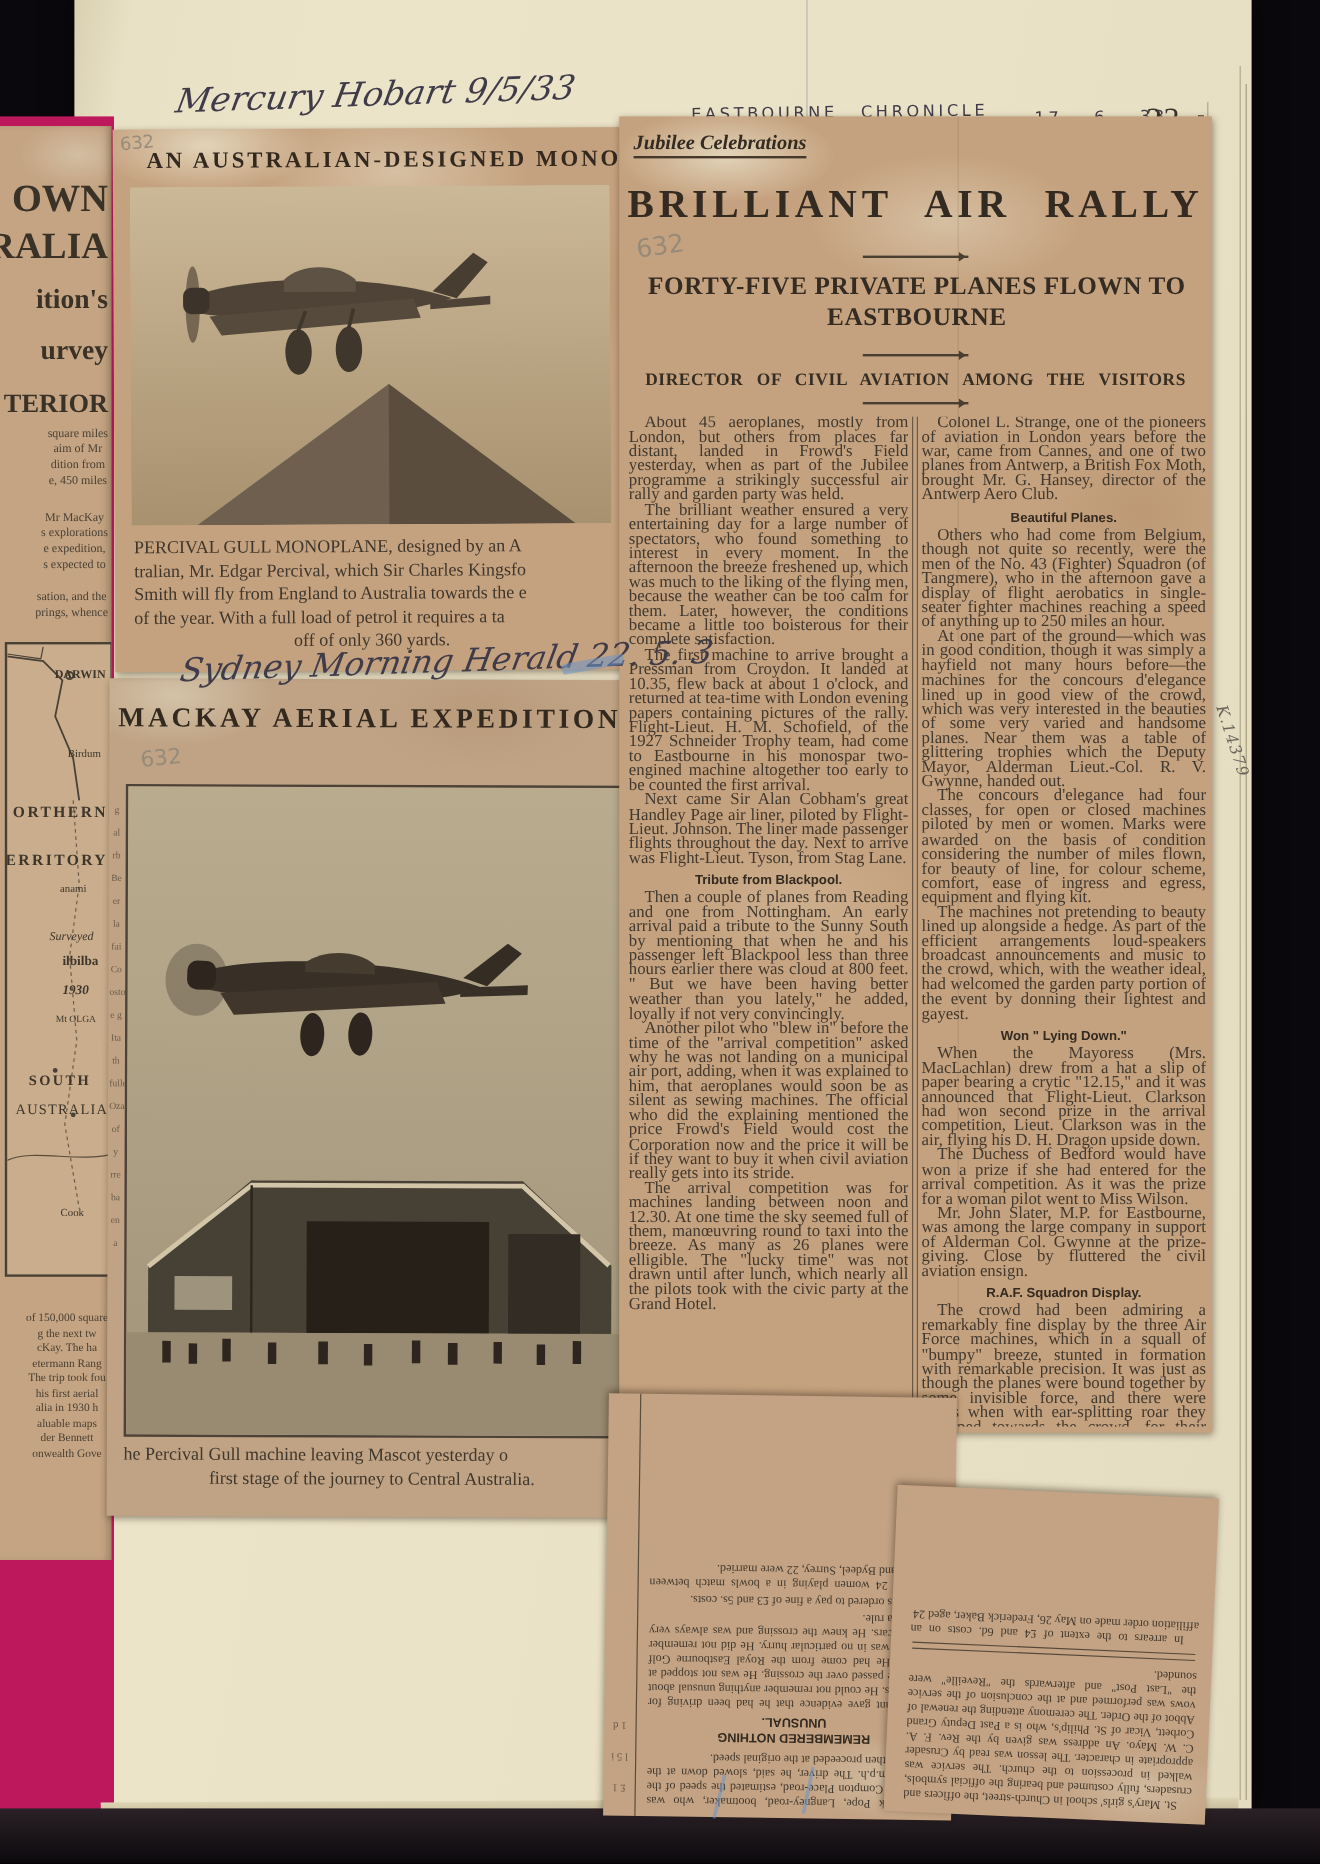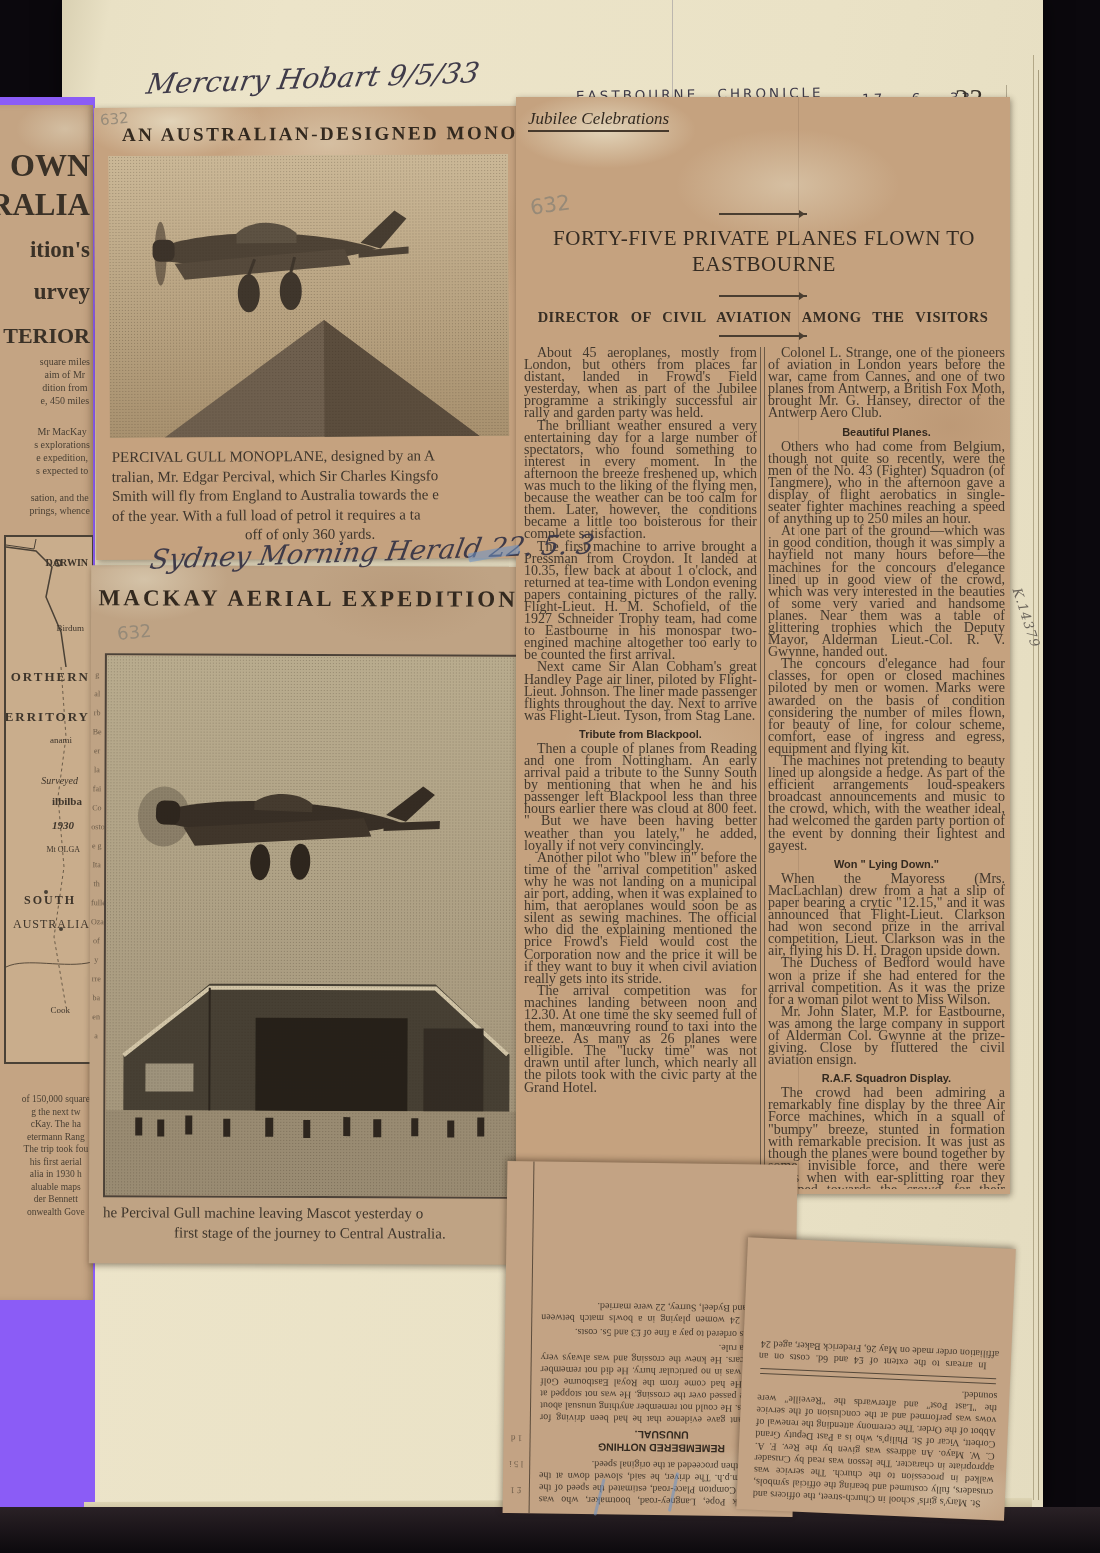--- a/index.html
+++ b/index.html
@@ -38,26 +38,26 @@
     radial-gradient(ellipse 140px 70px at 70% 4%, rgba(150,110,75,.15), transparent 70%),
     #bfa384;}
   .headline{font-weight:bold;color:#33291f;white-space:nowrap;overflow:hidden;}
   .cap-line{font-size:15px;line-height:19.5px;color:#3f362c;white-space:nowrap;overflow:hidden;}
   .joined{white-space:pre-line;}
   .photo{position:absolute;overflow:hidden;}
   .halftone{position:absolute;inset:0;
     background-image:radial-gradient(rgba(45,33,22,.25) 22%, transparent 24%);
     background-size:3px 3px;pointer-events:none;}
   
-  .kicker{position:absolute;font-size:17px;font-weight:normal;font-style:italic;color:#332a21;
+  .kicker{position:absolute;font-size:17px;font-weight:bold;font-style:italic;color:#332a21;
     border-bottom:2px solid #46392c;padding-bottom:1px;}
   .rally-headline{position:absolute;width:100%;text-align:center;font-size:33px;font-weight:bold;
     letter-spacing:4px;word-spacing:16px;color:#332a22;}
   .rally-sub{position:absolute;left:20px;width:456px;text-align:center;font-size:21px;
-    font-weight:normal;letter-spacing:.5px;color:#342b22;line-height:26px;}
+    font-weight:bold;letter-spacing:.5px;color:#342b22;line-height:26px;}
   .rally-strap{position:absolute;width:100%;text-align:center;font-size:14.5px;font-weight:bold;
     letter-spacing:.5px;word-spacing:7px;color:#362d23;}
   .divider{position:absolute;left:50%;width:88px;height:2px;margin-left:-44px;
     background:#4a3e31;box-shadow:0 -2px 0 rgba(74,62,49,.0);}
   .divider:after{content:"";position:absolute;right:-2px;top:-3px;border:4px solid transparent;
     border-left:6px solid #4a3e31;}
   .rally-cols{position:absolute;left:8px;top:250px;width:482px;height:842px;display:flex;overflow:hidden;}
   .rcol{overflow:hidden;}
   .rcol .para{margin:0;font-size:14px;line-height:12.1px;text-align:justify;text-indent:13px;color:#41382e;}
   .rcol .subhead{margin:6px 0 3px;font-family:"Liberation Sans",sans-serif;font-size:11px;
@@ -67,21 +67,21 @@
   .frag{position:absolute;background:
     radial-gradient(ellipse 100px 50px at 20% 10%, rgba(225,214,190,.45), transparent 70%),
     #c3a384;box-shadow:1px 2px 6px rgba(40,25,10,.45);overflow:hidden;}
   .frag .para{margin:0 0 2px;font-size:10px;line-height:12px;text-align:justify;text-indent:12px;color:#42382d;}
   .frag .subhead{margin:5px 0 3px;font-family:"Liberation Sans",sans-serif;font-size:10.5px;
     font-weight:bold;text-align:center;color:#33291f;line-height:13px;white-space:pre-line;}
   .dbl-rule{height:4px;border-top:1px solid #55483a;border-bottom:1px solid #55483a;margin:6px 2px;}
   .edge-letters{position:absolute;font-size:8px;line-height:19px;color:rgba(80,68,54,.75);
     white-space:pre-line;text-align:center;}
   
-  .under-left{position:absolute;left:0;top:97px;width:95px;height:1411px;background:#8b5cf6;}
+  .under-left{position:absolute;left:0;top:97px;width:95px;height:1411px;background:#be185d;}
   .lfrag{position:absolute;left:0;top:8px;width:93px;height:1195px;background:
     radial-gradient(ellipse 70px 40px at 70% 2%, rgba(226,216,192,.5), transparent 70%),#c4a483;
     overflow:hidden;box-shadow:inset -6px 0 8px -4px rgba(60,40,20,.35);}
   .lfrag .big{position:absolute;right:3px;font-weight:bold;color:#3a3127;white-space:nowrap;}
   .lfrag .small-lines{position:absolute;right:3px;font-size:10px;line-height:13px;text-align:center;color:#4a4034;}
   .map{position:absolute;left:4px;top:430px;width:86px;height:525px;border:2px solid #4a4136;
     background:#c9ad8c;overflow:hidden;}
   .map .lbl{position:absolute;color:#3e352b;white-space:nowrap;margin-left:22px;}
 </style>
 </head>
@@ -266,20 +266,21 @@
     <div style="position:absolute;left:14px;top:638px;width:414px;">
       <div class="cap-line">he Percival Gull machine leaving Mascot yesterday o</div>
       <div class="cap-line" style="text-align:center;">first stage of the journey to Central Australia.</div>
     </div>
   </div>
 
   <div class="clip tan" style="left:516px;top:97px;width:494px;height:1097px;z-index:3;">
     <div class="crease" style="left:282px;top:0;width:1px;height:100%;background:rgba(80,60,40,.14);"></div>
     <div class="kicker" style="left:12px;top:12px;">Jubilee Celebrations</div>
     <div class="pencil" style="left:14px;top:96px;font-size:21px;transform:rotate(-8deg);">632</div>
+    <div class="rally-headline" style="top:56px;">BRILLIANT AIR RALLY</div>
     <div class="divider" style="top:116px;"></div>
     <div class="rally-sub" style="top:128px;">FORTY-FIVE PRIVATE PLANES FLOWN TO EASTBOURNE</div>
     <div class="divider" style="top:198px;"></div>
     <div class="rally-strap" style="top:212px;">DIRECTOR OF CIVIL AVIATION AMONG THE VISITORS</div>
     <div class="divider" style="top:238px;"></div>
     <div class="rally-cols">
       <div class="rcol" style="width:233px;">
         <p class="para">About 45 aeroplanes, mostly from London, but others from places far distant, landed in Frowd's Field yesterday, when as part of the Jubilee programme a strikingly successful air rally and garden party was held.</p>
         <p class="para">The brilliant weather ensured a very entertaining day for a large number of spectators, who found something to interest in every moment.  In the afternoon the breeze freshened up, which was much to the liking of the flying men, because the weather can be too calm for them.  Later, however, the conditions became a little too boisterous for their complete satisfaction.</p>
         <p class="para">The first machine to arrive brought a Pressman from Croydon.  It landed at 10.35, flew back at about 1 o'clock, and returned at tea-time with London evening papers containing pictures of the rally.  Flight-Lieut. H. M. Schofield, of the 1927 Schneider Trophy team, had come to Eastbourne in his monospar two-engined machine altogether too early to be counted the first arrival.</p>

